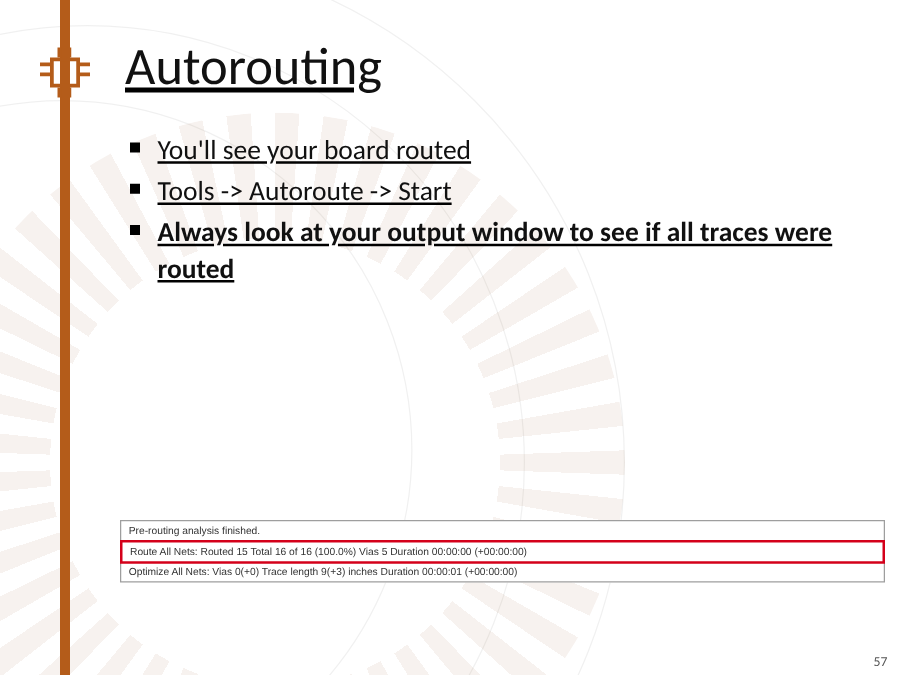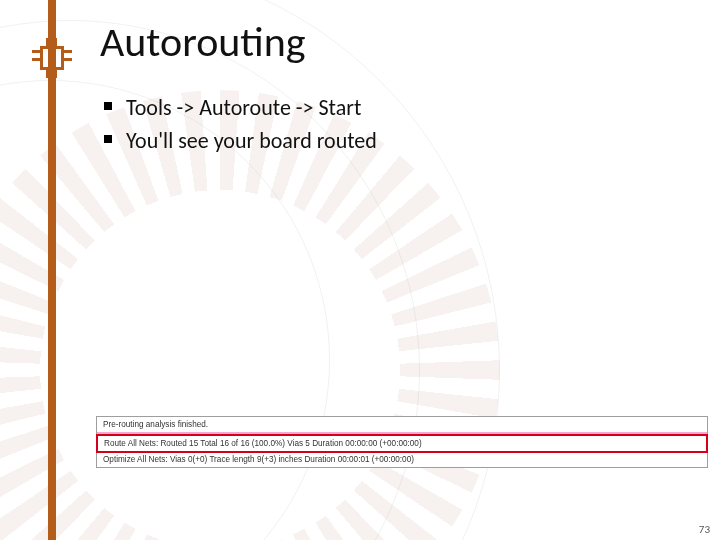--- a/index.html
+++ b/index.html
@@ -54,21 +54,22 @@
   }
   .chip .pin {
     position:absolute;
     background:#b45c1a;
   }
   .chip .pin.h { width:8px; height:3px; }
   .chip .pin.v { width:3px; height:8px; }
   .content {
     position: relative;
     z-index: 2;
-    padding: 16px 40px 0 100px;
+    padding: 28px 40px 0 100px;
+    text-decoration: underline;
   }
   .title {
     font-size: 42px;
     font-weight: 400;
     color: #111;
     margin-bottom: 26px;
   }
   .bullets {
     list-style: none;
     font-size: 22px;
@@ -93,21 +94,21 @@
     left: 96px; right: 12px; top: 416px;
     border: 1px solid #9e9e9e;
     background: #fff;
     font-family: 'Segoe UI', Tahoma, sans-serif;
     font-size: 8.2px;
     color: #333;
     z-index: 2;
   }
   .output-window .row {
     padding: 3px 6px 3px 6px;
-    border-bottom: 3px solid #f9a8d4;
+    border-bottom: 1px solid #f9a8d4;
     white-space: nowrap;
     overflow: hidden;
   }
   .output-window .row:last-child { border-bottom: none; }
   .output-window .highlight {
     border: 2px solid #d4001a;
     margin: -1px;
     position: relative;
   }
   .pagenum {
@@ -136,24 +137,25 @@
     <div class="pin v" style="top:2px; left:14px;"></div>
     <div class="pin v" style="top:2px; left:22px;"></div>
     <div class="pin v" style="bottom:2px; left:14px;"></div>
     <div class="pin v" style="bottom:2px; left:22px;"></div>
   </div>
 </div>
 
 <div class="content">
   <h1 class="title">Autorouting</h1>
   <ul class="bullets">
+    <li>You'll see your board routed</li>
     <li>Tools -&gt; Autoroute -&gt; Start</li>
-    <li>You'll see your board routed</li>
+    <li class="b3">Always look at your output window to see if all traces were routed</li>
   </ul>
 </div>
 
 <div class="output-window">
   <div class="row">Pre-routing analysis finished.</div>
   <div class="row highlight">Route All Nets: Routed 15  Total 16 of 16 (100.0%) Vias 5 Duration 00:00:00 (+00:00:00)</div>
   <div class="row">Optimize All Nets: Vias 0(+0) Trace length 9(+3) inches Duration 00:00:01 (+00:00:00)</div>
 </div>
 
-<div class="pagenum">73</div>
+<div class="pagenum">57</div>
 
 </body></html>

